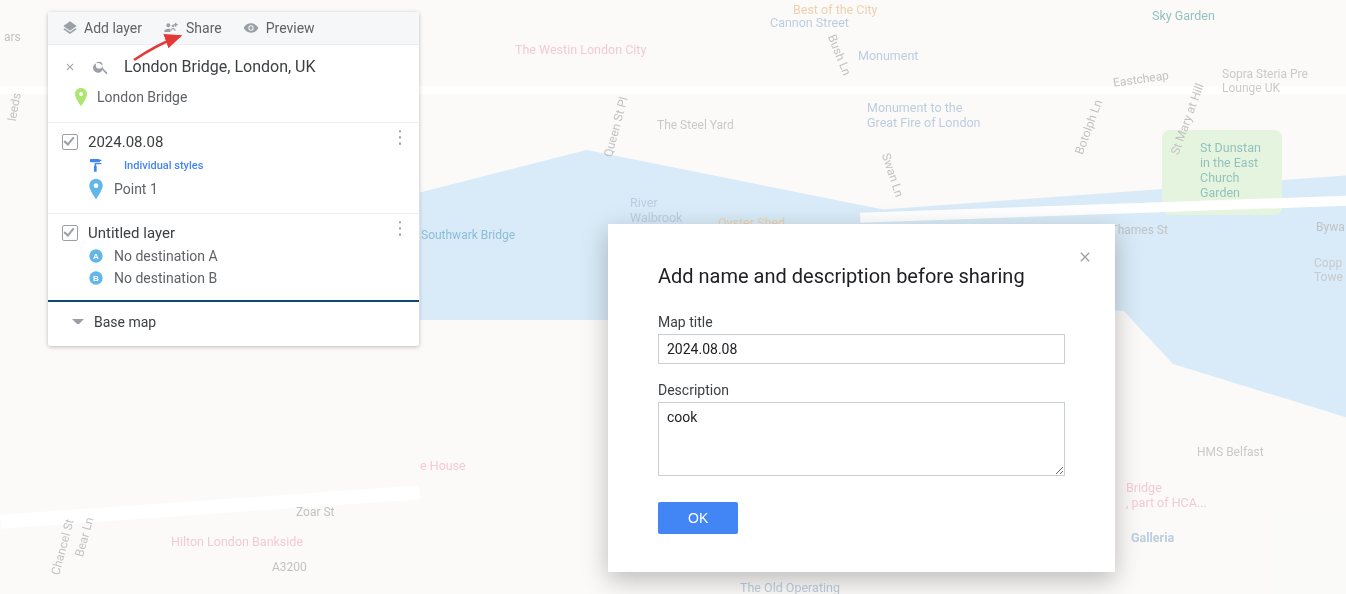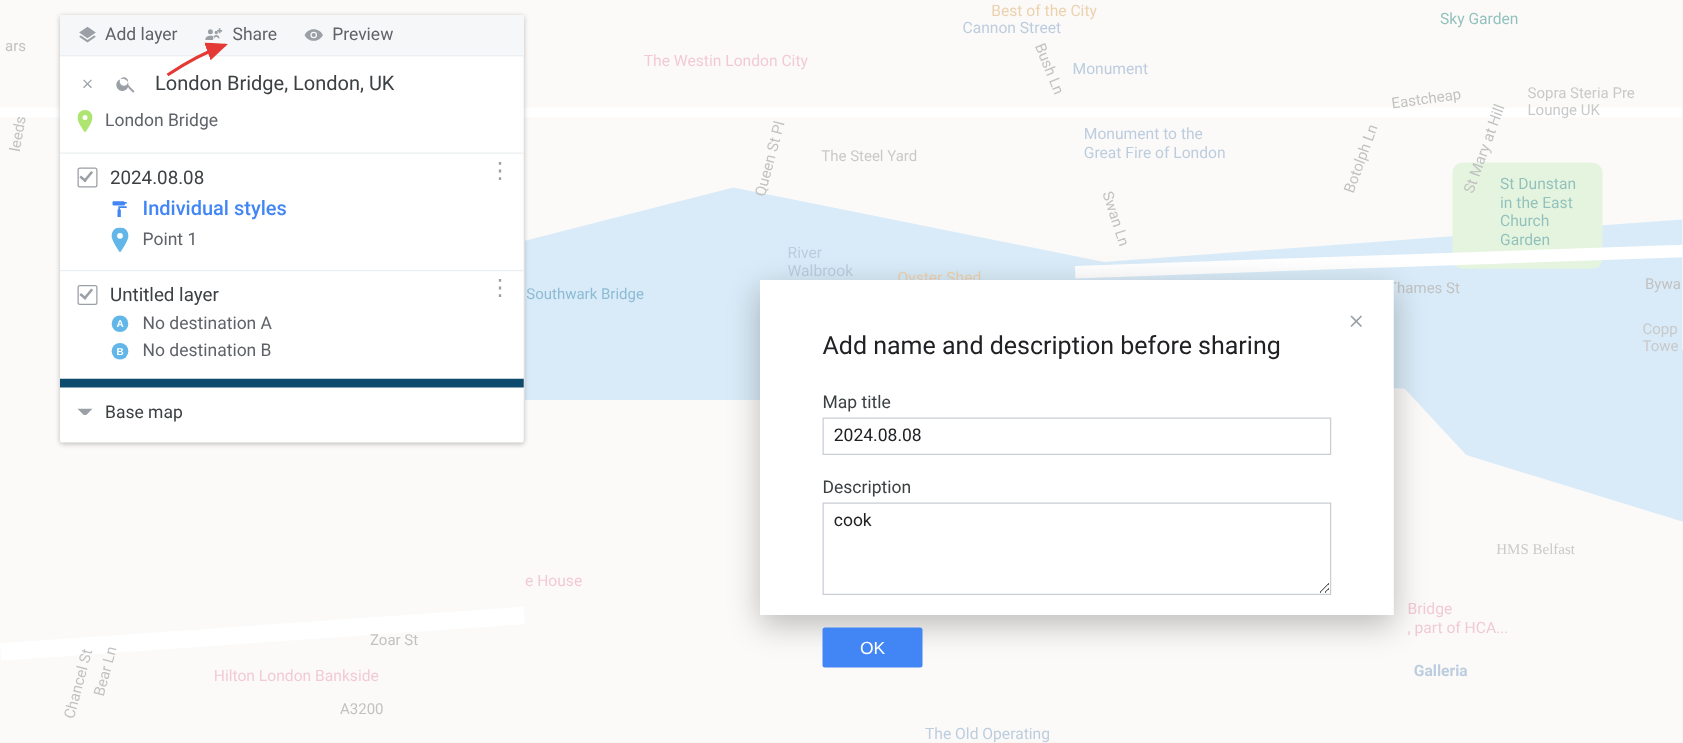--- a/index.html
+++ b/index.html
@@ -24,42 +24,42 @@
 .panel { position: absolute; left: 48px; top: 12px; width: 371px; background: #fff; box-shadow: 0 1px 4px rgba(0,0,0,.25); border-radius: 2px; font-size: 14px; color: #5f6368; }
 .panel-toolbar { display: flex; align-items: center; gap: 20px; padding: 8px 14px; border-bottom: 1px solid #eceff1; background: #f6f7f8; }
 .panel-toolbar .tb-item { display: flex; align-items: center; gap: 6px; color: #5f6368; cursor: pointer; }
 .panel-toolbar .tb-item svg { fill: #9aa0a6; }
 
 .search-row { display: flex; align-items: center; gap: 14px; padding: 12px 14px 4px; }
 .search-row .close-x { color: #9aa0a6; cursor: pointer; width: 16px; display:flex;align-items:center;justify-content:center; }
 .search-row .mag { fill: #9aa0a6; }
 .search-row .query { font-size: 16px; color: #3c4043; }
 
-.result-row { display: flex; align-items: center; gap: 10px; padding: 8px 14px 16px; }
+.result-row { display: flex; align-items: center; gap: 10px; padding: 8px 27px 16px; }
 .result-row .marker { width: 12px; height: 18px; }
 .result-row .result-text { font-size: 14px; color: #5f6368; }
 
 .layer-block { border-top: 1px solid #eceff1; padding: 10px 14px 14px; position: relative; }
 .layer-header { display: flex; align-items: center; gap: 10px; }
 .layer-header .chk { width: 16px; height: 16px; border: 1.5px solid #9aa0a6; border-radius: 2px; position: relative; }
 .layer-header .chk.checked::after { content:''; position:absolute; left:3px; top:0px; width:4px; height:8px; border:solid #9aa0a6; border-width:0 2px 2px 0; transform:rotate(40deg); }
 .layer-header .name { font-size: 15px; color: #3c4043; }
 .layer-menu { position: absolute; right: 10px; top: 12px; color: #9aa0a6; cursor: pointer; letter-spacing: 0; line-height: 4px; font-size: 18px; }
-.layer-sub { display: flex; align-items: center; gap: 10px; padding: 6px 0 0 26px; color: #4285f4; font-weight: 500; font-size: 16px; }
+.layer-sub { display: flex; align-items: center; gap: 20px; padding: 6px 0 0 26px; color: #4285f4; font-weight: 500; font-size: 11px; }
 .layer-item { display: flex; align-items: center; gap: 10px; padding: 6px 0 0 26px; color: #5f6368; font-size: 14px; }
 .layer-item svg { flex: 0 0 auto; }
 
-.basemap-row { border-top: 7px solid #0c4a6e; padding: 12px 14px 16px; display:flex; align-items:center; gap:10px; color:#3c4043; }
+.basemap-row { border-top: 2px solid #0c4a6e; padding: 12px 24px 16px; display:flex; align-items:center; gap:10px; color:#3c4043; }
 .basemap-row .dd { width:12px; height:12px; border: 5px solid transparent; border-top-color:#9aa0a6; transform: translateY(3px); }
 
 
 .arrow { position:absolute; left:130px; top:34px; width:56px; height:30px; pointer-events:none; }
 
 
-.modal { position:absolute; left:608px; top:224px; width:507px; height:268px; background:#fff; box-shadow: 0 8px 24px rgba(0,0,0,.25); padding: 40px 50px 30px; }
+.modal { position:absolute; left:608px; top:224px; width:507px; height:348px; background:#fff; box-shadow: 0 8px 24px rgba(0,0,0,.25); padding: 40px 50px 30px; }
 .modal .close { position:absolute; top:22px; right:22px; color:#9aa0a6; font-size:20px; cursor:pointer; font-weight: bold; }
 .modal h1 { font-size: 20px; font-weight: 400; color:#202124; margin-bottom: 26px; }
 .modal label { display:block; font-size:14px; color:#3c4043; margin-bottom:4px; }
 .modal input[type=text] { width:100%; height:30px; border:1px solid #c9ced3; padding:4px 8px; font-size:14px; color:#202124; font-family:inherit; }
 .modal textarea { width:100%; height:74px; border:1px solid #c9ced3; padding:6px 8px; font-size:14px; color:#202124; font-family:inherit; resize: both; margin-bottom: 22px; }
 .modal .field-gap { height: 18px; }
 .modal .ok-btn { background:#4285f4; color:#fff; border:none; padding: 8px 30px; font-size:14px; font-weight:500; cursor:pointer; border-radius:2px; }
 
 </style>
 </head>
@@ -94,21 +94,21 @@
   <span class="label" style="left:657px; top:118px; color:#888;">The Steel Yard</span>
   <span class="poi blue" style="left:630px; top:195px; white-space:pre;">River
 Walbrook</span>
   <span class="poi orange" style="left:718px; top:215px;">Oyster Shed</span>
   <span class="label" style="left:421px; top:228px; color:#0369a1;">Southwark Bridge</span>
   <span class="label" style="left:296px; top:505px;">Zoar St</span>
   <span class="label" style="left:272px; top:560px;">A3200</span>
   <span class="poi" style="left:171px; top:534px;">Hilton London Bankside</span>
   <span class="poi" style="left:420px; top:458px;">e House</span>
   <span class="poi blue" style="left:740px; top:580px;">The Old Operating</span>
-  <span class="label" style="left:1197px; top:432px; color:#888;font-family:Liberation Serif, serif;">HMS Belfast</span>
+  <span class="label" style="left:1197px; top:445px; color:#888;">HMS Belfast</span>
   <span class="poi" style="left:1126px; top:480px; white-space:pre;">Bridge
 , part of HCA...</span>
   <span class="poi blue" style="left:1131px; top:530px;font-weight:bold;">Galleria</span>
   <span class="label" style="left:1314px; top:256px; white-space:pre; color:#888;">Copp
 Towe</span>
   <span class="label" style="left:818px; top:48px; transform:rotate(68deg);">Bush Ln</span>
   <span class="label" style="left:870px; top:168px; transform:rotate(72deg);">Swan Ln</span>
   <span class="label" style="left:1060px; top:120px; transform:rotate(-70deg);">Botolph Ln</span>
   <span class="label" style="left:1150px; top:112px; transform:rotate(-70deg);">St Mary at Hill</span>
   <span class="label" style="left:585px; top:120px; transform:rotate(-75deg);">Queen St Pl</span>

